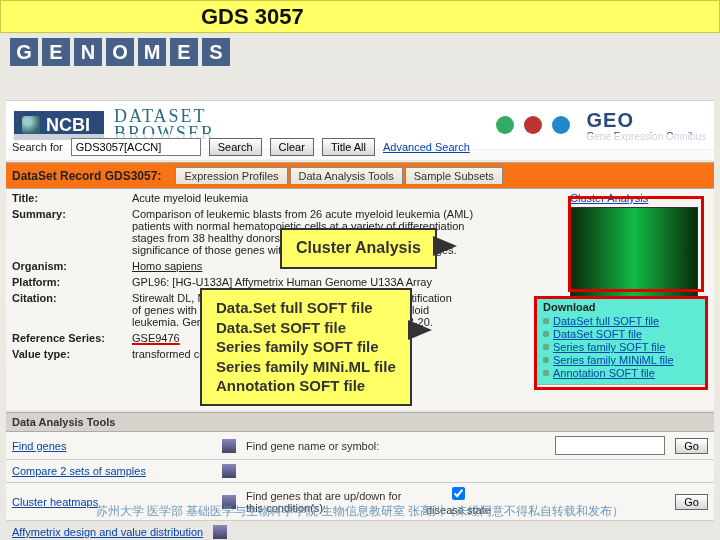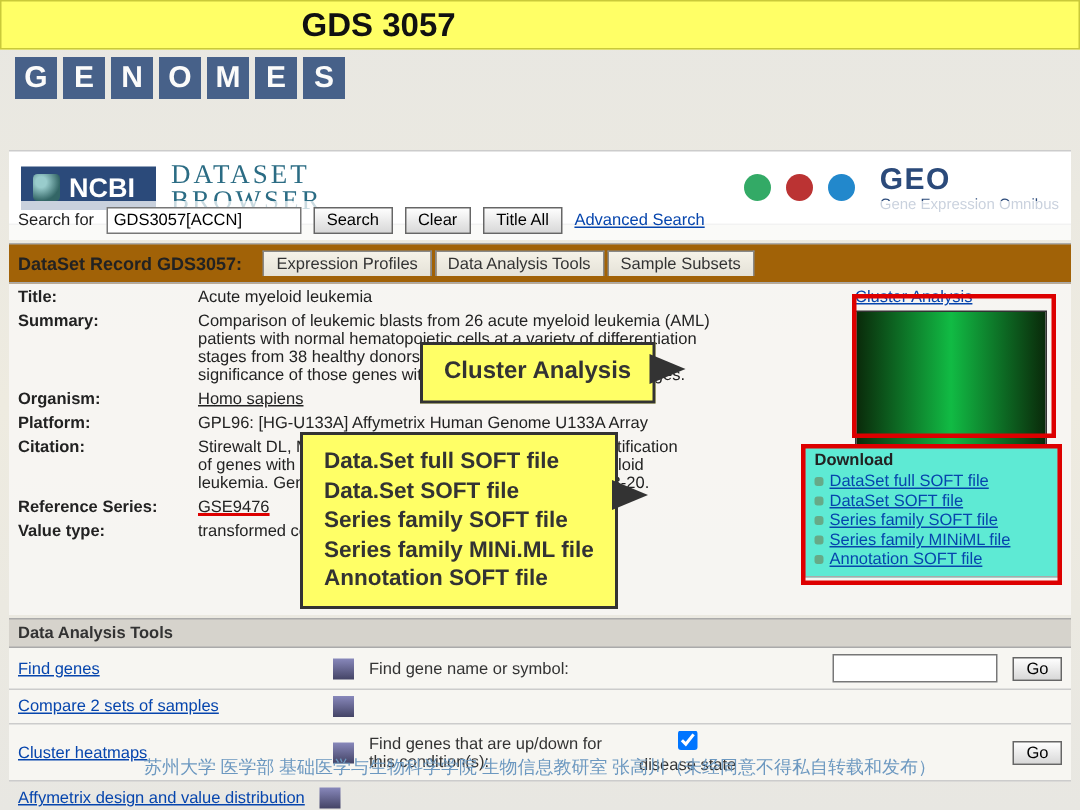--- a/index.html
+++ b/index.html
@@ -14,21 +14,21 @@
   .ncbi-logo .dna { width:18px; height:18px; background:radial-gradient(circle at 30% 30%,#9cc 20%,#366 70%); border-radius:3px; }
   .ds-browser { font-family:"Times New Roman",serif; color:#2b6c84; font-size:18px; letter-spacing:2px; line-height:.95; }
   .geo-logo { margin-left:auto; display:flex; align-items:center; gap:16px;justify-content:flex-end; }
   .geo-logo .circ { width:18px; height:18px; border-radius:50%; }
   .geo-logo .txt { color:#2b4a7a; font-size:10px; line-height:1.1; }
   .search-row { position:absolute; top:134px; left:6px; right:6px; z-index:5; display:flex; align-items:center; gap:8px; padding:4px 6px; background:rgba(255,255,255,.75); }
   .search-row label { font-size:11px; color:#222; }
   .search-row input[type=text] { font-size:11px; padding:2px 4px; width:130px; border:1px solid #777; background:#fff; }
   .btn { font-size:11px; padding:2px 8px; border:1px solid #666; background:linear-gradient(#fefefe,#d8d8d8); cursor:pointer; }
   .link { color:#0645AD; text-decoration:underline; cursor:pointer; font-size:11px; }
-  .record-bar { position:absolute; top:162px; left:6px; right:6px; z-index:5; background:#a16207; padding:4px 6px; display:flex; align-items:center; gap:0; border-top:1px solid #aaa; border-bottom:1px solid #aaa; }
+  .record-bar { position:absolute; top:162px; left:6px; right:6px; z-index:5; background:#f97316; padding:4px 6px; display:flex; align-items:center; gap:0; border-top:1px solid #aaa; border-bottom:1px solid #aaa; }
   .record-bar .title { font-weight:bold; font-size:12px; color:#222; margin-right:14px; }
   .tab { font-size:11px; padding:2px 8px; border:1px solid #888; border-bottom:none; background:linear-gradient(#f5f2e8,#e5e2d8); margin-right:2px; cursor:pointer; }
   .meta-body { position:absolute; top:188px; left:6px; right:6px; bottom:130px; z-index:4; background:rgba(248,247,244,.85); padding:4px 6px; overflow:hidden; }
   .meta-row { display:flex; margin-bottom:4px; }
   .meta-row .lab { width:120px; font-weight:bold; color:#222; font-size:11px; }
   .meta-row .val { flex:1; font-size:11px; color:#222; }
   .red-ul { text-decoration:underline; text-decoration-color:#d00; text-decoration-thickness:2px; }
   .side-thumb { position:absolute; top:192px; right:20px; width:130px; z-index:4; font-size:11px; color:#0645AD; }
   .side-thumb .img { width:128px; height:90px; background:linear-gradient(90deg,#0a2a0a,#1b4,#0a2a0a); border:1px solid #333; margin-top:3px; }
   .dl-panel { position:absolute; top:296px; right:14px; width:170px; z-index:4; background:#5eead4; border:1px solid #aaa; font-size:11px; padding:4px 6px; }

